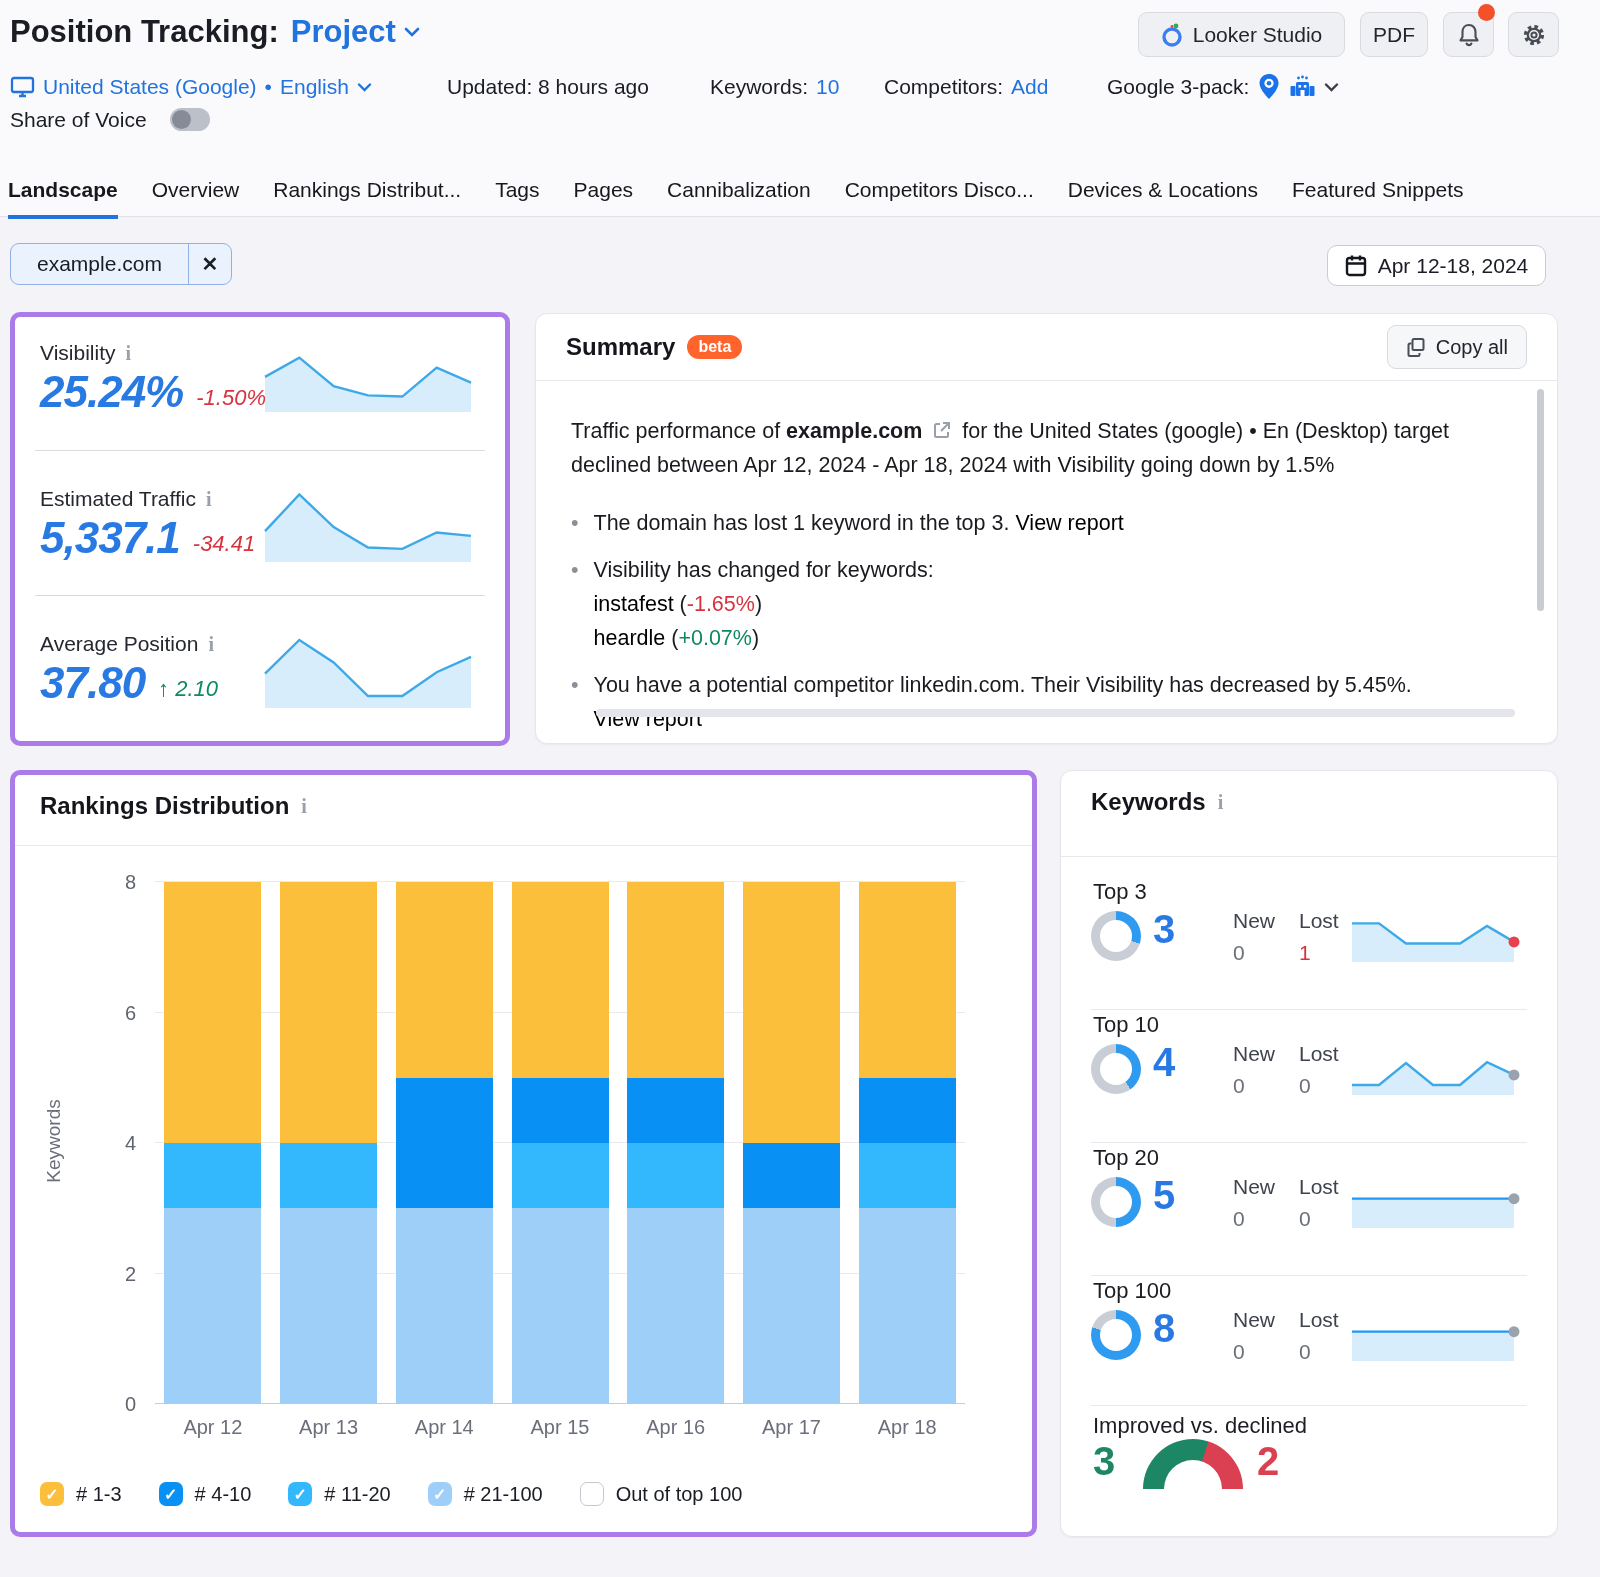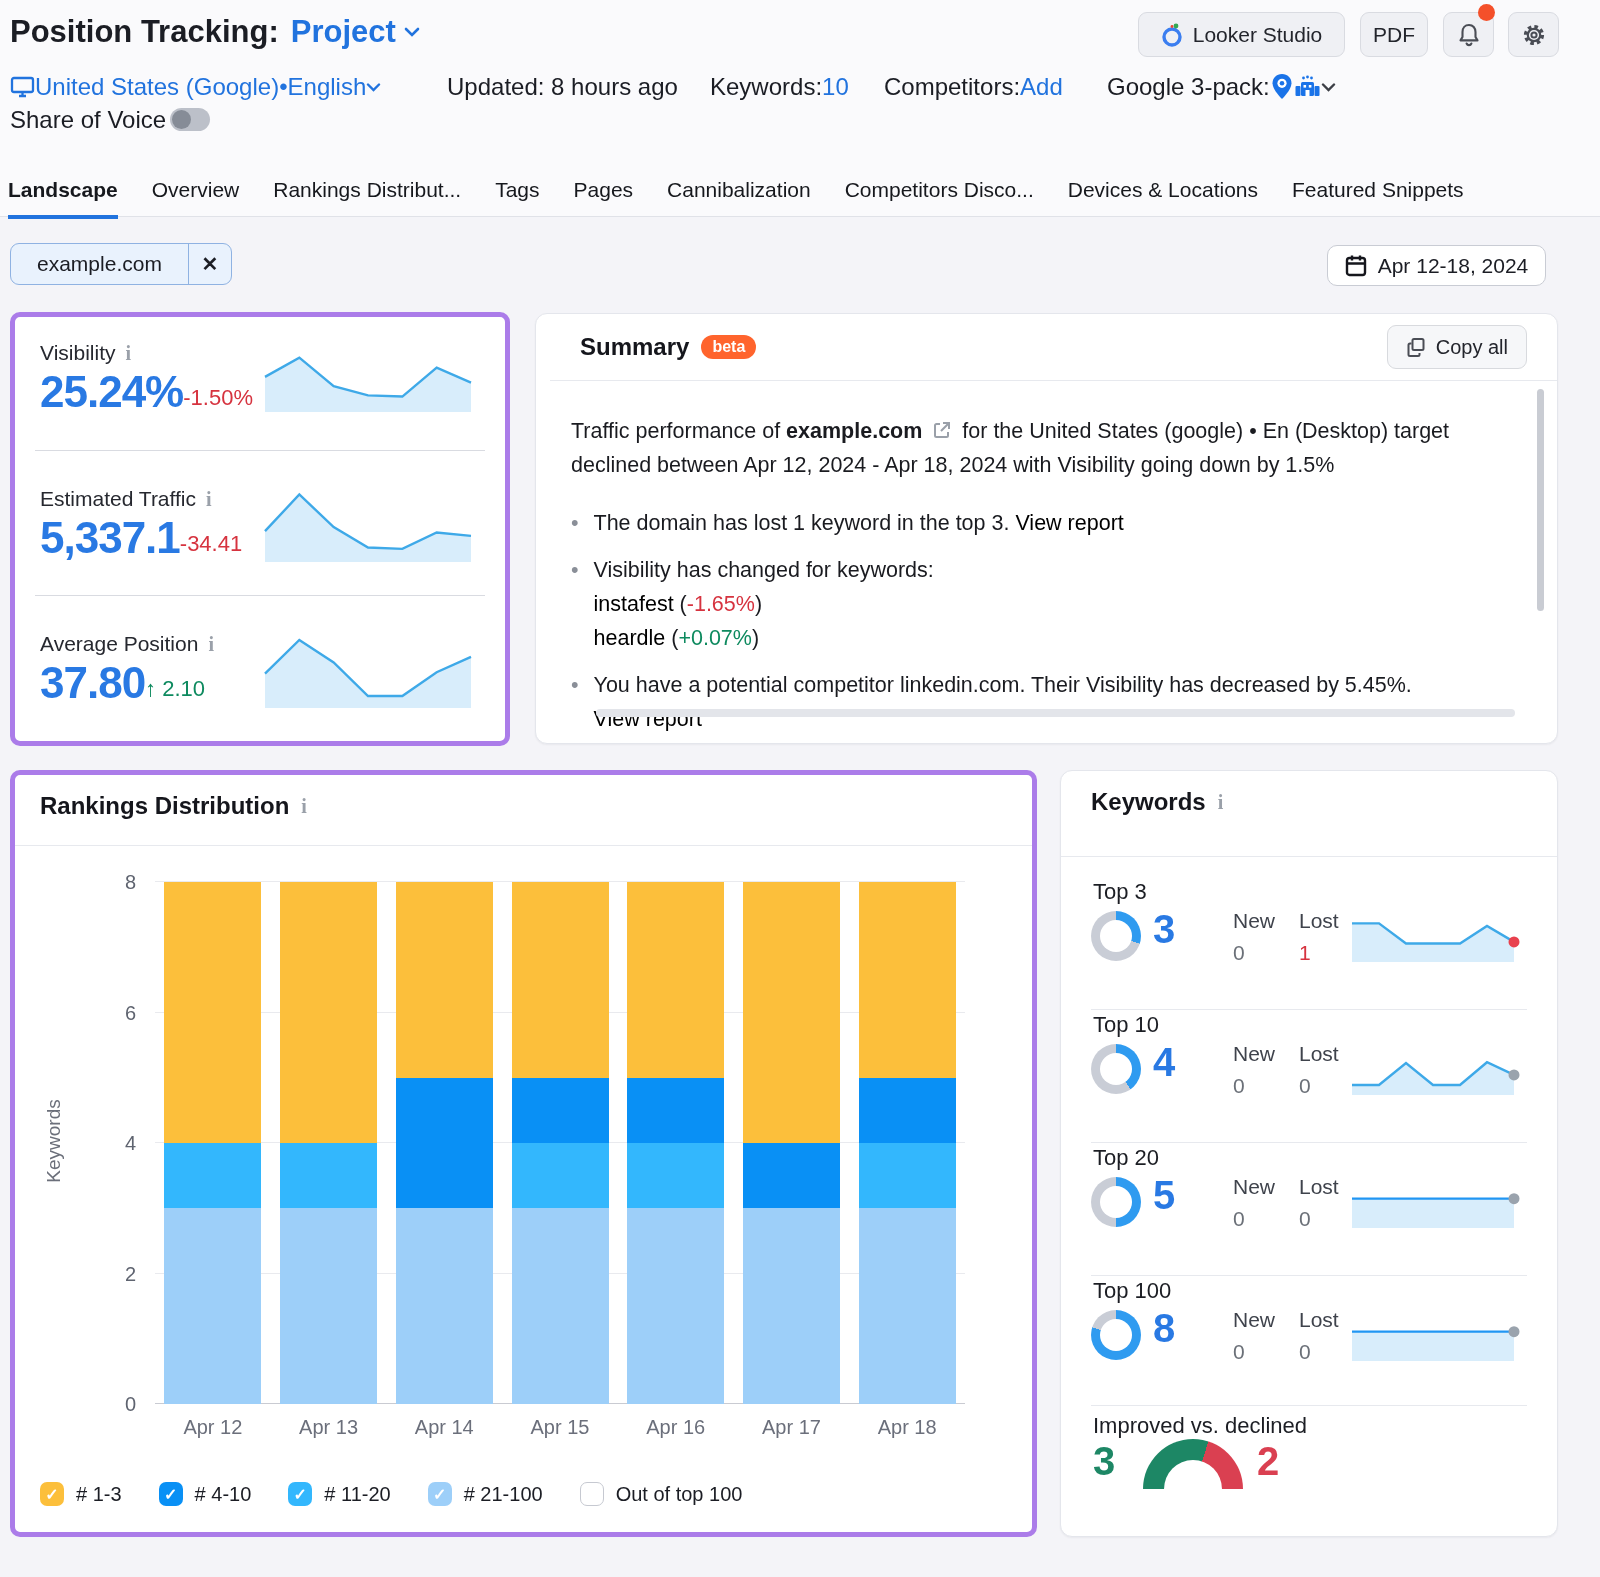--- a/index.html
+++ b/index.html
@@ -7,21 +7,21 @@
   .abs{position:absolute;}
   svg{display:block;}
 
   
   .header-zone{position:absolute;top:0;left:0;width:1600px;height:216px;background:#fafafc;border-bottom:1px solid #e0e2e8;}
   .page-title{position:absolute;left:10px;top:14px;font-size:31px;font-weight:700;display:flex;gap:12px;}
   .proj{color:#2173de;display:flex;align-items:center;gap:8px;cursor:pointer;}
   .topbtn{position:absolute;top:12px;height:45px;display:flex;align-items:center;justify-content:center;gap:10px;
           background:#eff0f4;border:1px solid #d9dbe1;border-radius:9px;font-size:21px;color:#23252c;cursor:pointer;box-sizing:border-box;}
   .notif-dot{position:absolute;left:1478px;top:4px;width:17px;height:17px;border-radius:50%;background:#f4502a;}
-  .meta{position:absolute;top:73px;height:28px;display:flex;align-items:center;gap:0;font-size:24px;}
+  .meta{position:absolute;top:73px;height:28px;display:flex;align-items:center;gap:8px;font-size:21px;}
   .blue{color:#2173de;}
   .meta a{color:#2173de;text-decoration:none;cursor:pointer;}
   .toggle{position:absolute;left:170px;top:108px;width:40px;height:23px;border-radius:12px;background:#bcc0c9;cursor:pointer;}
   .toggle .knob{position:absolute;left:2px;top:2px;width:19px;height:19px;border-radius:50%;background:#868c97;}
   .tabs{position:absolute;left:8px;top:178px;display:flex;gap:34px;font-size:21px;color:#16181d;}
   .tab{padding-bottom:13px;cursor:pointer;white-space:nowrap;}
   .tab.active{border-bottom:4px solid #2173de;font-weight:700;}
 
   
   .chip{position:absolute;left:10px;top:243px;height:42px;display:flex;align-items:center;background:#e9f2fd;border:1.5px solid #8fb2e2;border-radius:9px;box-sizing:border-box;overflow:hidden;}
@@ -31,30 +31,30 @@
 
   
   .card{position:absolute;background:#fff;border:1px solid #e4e6ec;border-radius:12px;box-shadow:0 1px 2px rgba(20,20,40,.05);box-sizing:border-box;}
   .hl{border:5px solid #ab7ce9;border-radius:10px;background:#fff;box-sizing:border-box;}
   .card-title{font-size:24px;font-weight:700;color:#15161c;display:flex;align-items:center;gap:12px;}
   .info-i{color:#9aa0a9;font-size:20px;font-weight:700;font-family:"Liberation Serif",serif;cursor:pointer;}
 
   
   #metrics{left:10px;top:312px;width:500px;height:434px;}
   .m-label{position:absolute;left:25px;font-size:21px;color:#26282f;display:flex;gap:10px;align-items:center;}
-  .m-valrow{position:absolute;left:25px;display:flex;align-items:flex-end;}
+  .m-valrow{position:absolute;left:25px;display:flex;align-items:flex-end;gap:13px;font-style:italic;}
   .m-val{font-size:44px;font-weight:700;color:#2979e3;letter-spacing:-1px;}
   .m-delta{font-size:22px;padding-bottom:6px;}
   .neg{color:#d6333f;} .pos{color:#0e8a5f;}
   .m-div{position:absolute;left:20px;right:20px;height:1px;background:#d9dbe1;}
   .spark{position:absolute;}
 
   
   #summary{left:535px;top:313px;width:1023px;height:431px;}
-  .sum-head{position:absolute;left:14px;top:0;right:0;height:67px;border-bottom:1px solid #e7e9ee;display:flex;align-items:center;padding:0 30px;box-sizing:border-box;}
+  .sum-head{position:absolute;left:0;top:0;right:0;height:67px;border-bottom:1px solid #e7e9ee;display:flex;align-items:center;padding:0 30px;box-sizing:border-box;}
   .beta{background:#ff642d;color:#fff;font-size:16px;border-radius:12px;padding:3px 11px;margin-left:12px;font-weight:700;}
   .copyall{margin-left:auto;height:42px;display:flex;align-items:center;gap:10px;background:#f6f7f9;border:1px solid #d8dade;border-radius:9px;padding:0 18px;font-size:20px;color:#23252c;cursor:pointer;}
   .sum-body{position:absolute;left:35px;right:70px;top:100px;font-size:21.5px;line-height:34px;color:#1a1b20;}
   .sum-body b{font-weight:700;}
   .sum-body a{color:#000000;text-decoration:none;cursor:pointer;}
   .bullets{margin:24px 0 0 0;padding:0;list-style:none;}
   .bullets li{display:flex;gap:15px;margin-bottom:13px;}
   .bdot{color:#8a8f98;flex:0 0 auto;}
   .vscroll{position:absolute;right:13px;top:75px;width:7px;height:222px;border-radius:4px;background:#c9ccd3;cursor:pointer;}
   .hscroll{position:absolute;left:60px;right:42px;bottom:26px;height:8px;border-radius:4px;background:#e3e5ea;cursor:pointer;}

